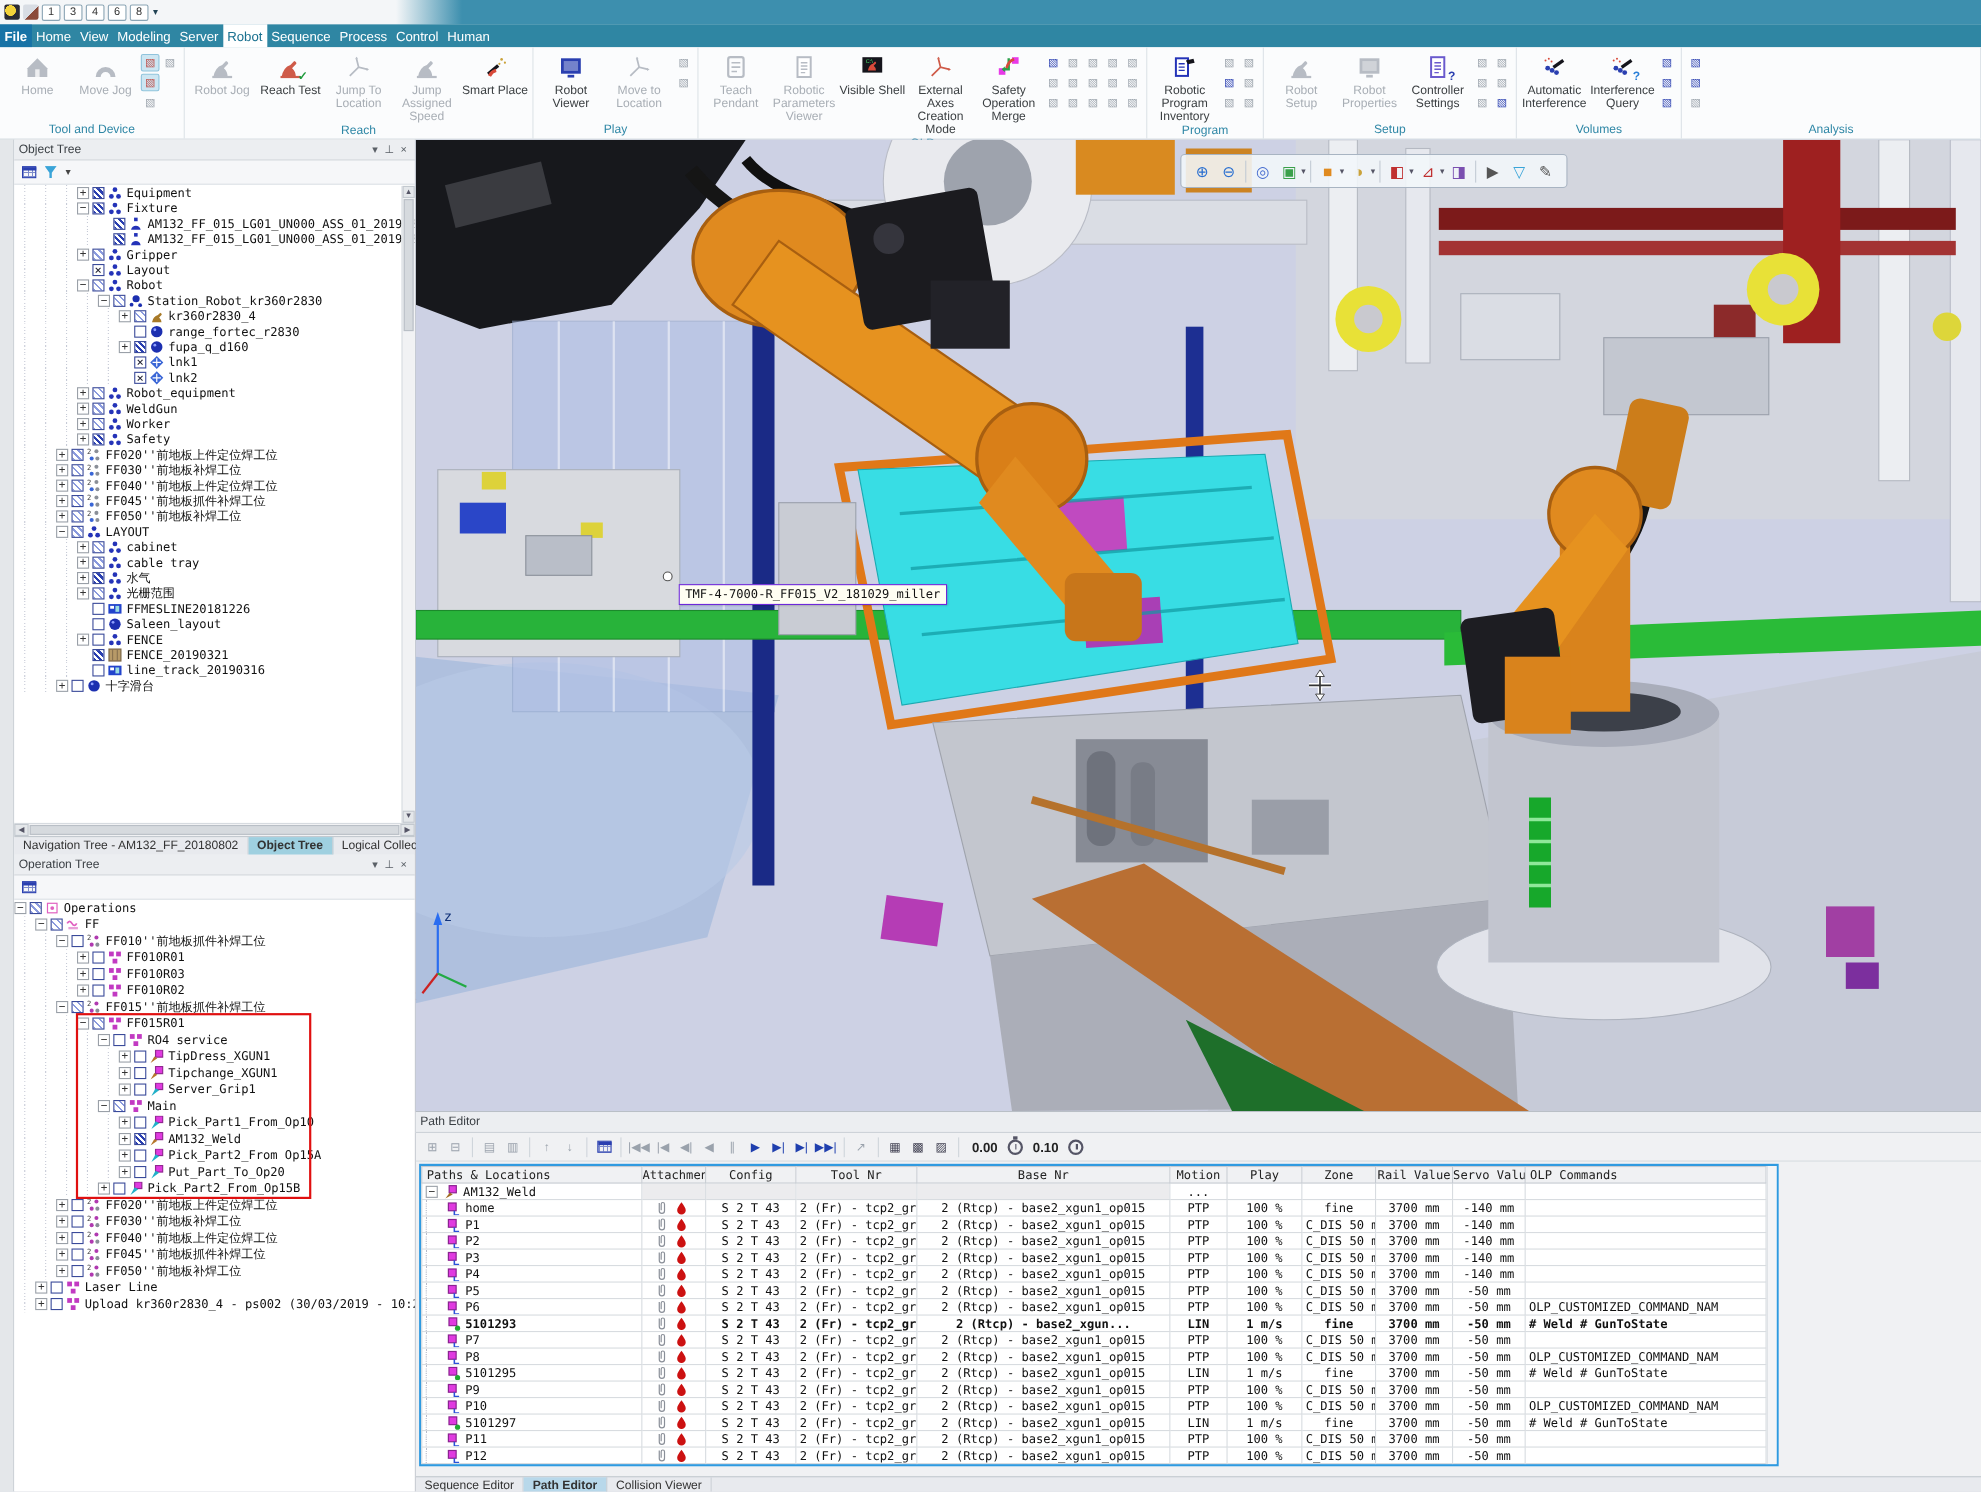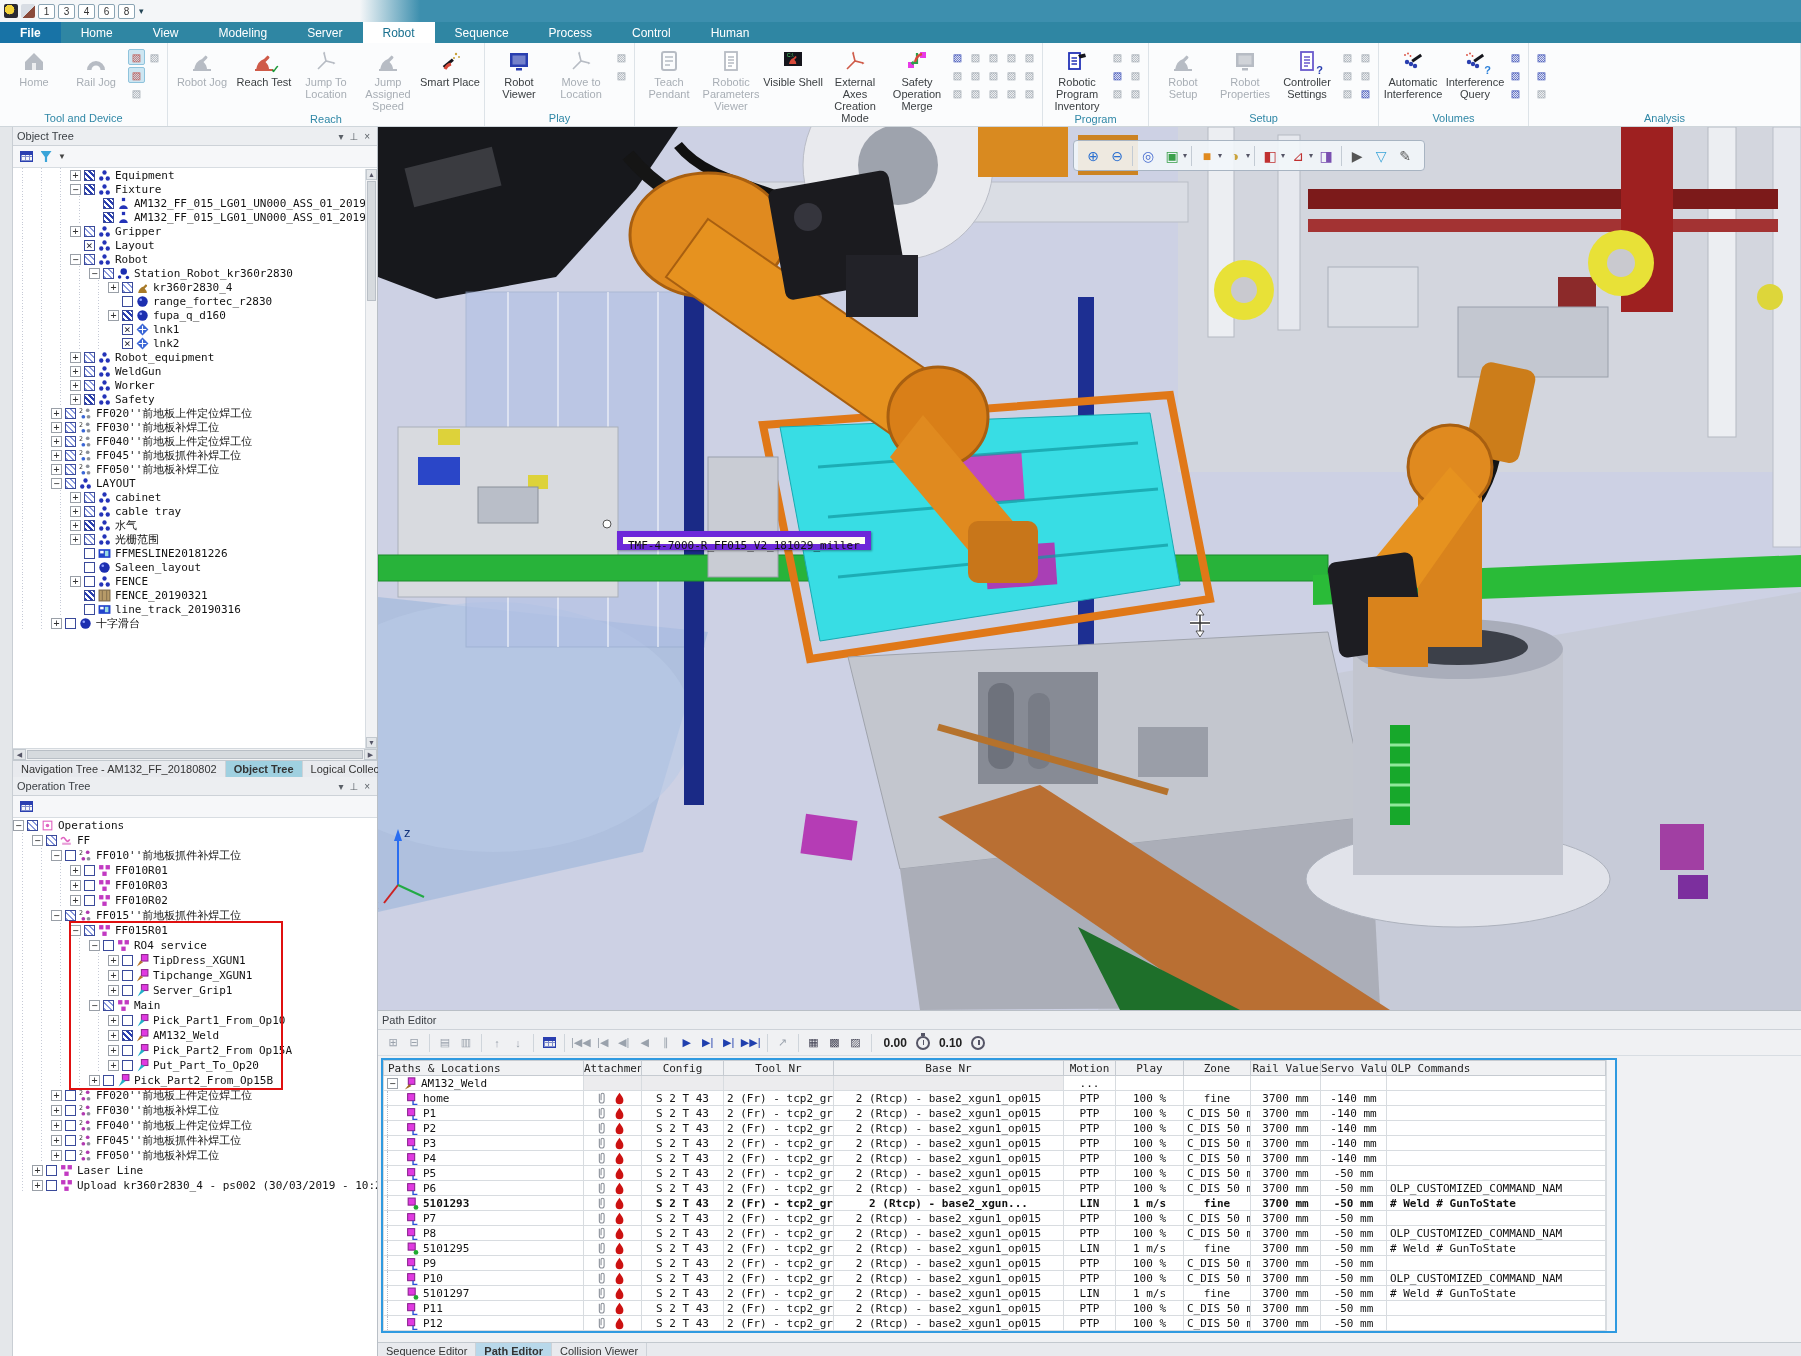--- a/index.html
+++ b/index.html
@@ -10,21 +10,21 @@
   
   #titlebar { height:22px; display:flex; align-items:center; background:linear-gradient(to right,#f4f6f8 0,#f4f6f8 360px,#3d8fae 420px,#3d8fae 100%); position:relative; flex:0 0 auto; }
   #qa { display:flex; align-items:center; gap:3px; padding-left:4px; }
   .qab { width:17px; height:15px; background:#fff; border:1px solid #8aa4b4; border-radius:2px; font-size:10px; text-align:center; line-height:13px; color:#333; }
   .qicon { width:14px; height:14px; border-radius:2px; }
   #title { position:absolute; left:0; right:0; text-align:center; font-size:12px; color:#0d2531; pointer-events:none; }
   .qcaret { color:#245; font-size:9px; }
 
   
   #rtabs { height:21px; background:#2f86a3; display:flex; align-items:stretch; flex:0 0 auto; }
-  .rtab { padding:0 20px; color:#fff; font-size:12px; display:flex; align-items:center; cursor:default; }
+  .rtab { padding:0 4px; color:#fff; font-size:12px; display:flex; align-items:center; cursor:default; }
   .rtab.file { background:#1873a6; font-weight:bold; }
   .rtab.active { background:#fff; color:#19708f; }
 
   
   #ribbon { height:84px; background:#fbfcfd; border-bottom:1px solid #cfd6db; display:flex; flex:0 0 auto; }
   #rgroups { display:flex; width:100%; }
   .rgroup { display:flex; flex-direction:column; border-right:1px solid #dde3e8; padding:2px 4px 0 4px; }
   .rbody { flex:1; display:flex; align-items:flex-start; gap:2px; }
   .rgl { text-align:center; font-size:11px; color:#2f87a6; height:15px; line-height:14px; }
   .rbig { width:60px; min-width:44px; display:flex; flex-direction:column; align-items:center; padding-top:3px; cursor:pointer; }
@@ -85,21 +85,21 @@
   .ptab.active { background:#9fd0e0; font-weight:bold; }
   #bottomtabs .ptab.active { background:#b8d8ea; }
 
   
   #viewport { height:883px; position:relative; flex:0 0 auto; overflow:hidden; background:#cdd1e4; cursor:default; }
   #scene { position:absolute; inset:0; }
   #vtoolbar { position:absolute; left:695px; top:13px; height:31px; display:flex; align-items:center; gap:2px; padding:0 8px; background:rgba(243,247,250,.88); border:1px solid #a8b4c2; border-radius:4px; }
   .vt { min-width:22px; height:22px; display:flex; align-items:center; justify-content:center; font-size:14px; cursor:pointer; }
   .vsep { width:1px; height:20px; background:#c3cbd4; margin:0 2px; }
   .vcaret { font-size:8px; color:#556; margin-left:-2px; }
-  #tooltip { position:absolute; left:239px; top:404px; height:19px; line-height:17px; padding:0 5px; background:#fffef2; border:6px solid #6d28d9; box-shadow:1px 1px 2px rgba(0,0,0,.35); font-size:11px; font-family:"DejaVu Sans Mono", monospace; color:#111; white-space:nowrap; }
+  #tooltip { position:absolute; left:239px; top:404px; height:19px; line-height:17px; padding:0 5px; background:#fffef2; border:1px solid #6d28d9; box-shadow:1px 1px 2px rgba(0,0,0,.35); font-size:11px; font-family:"DejaVu Sans Mono", monospace; color:#111; white-space:nowrap; }
 
   
   #patheditor { height:332px; display:flex; flex-direction:column; background:#f0f1f3; border-top:1px solid #b9bfc6; flex:0 0 auto; }
   #ptool { height:26px; display:flex; align-items:center; gap:3px; padding:0 6px; border-bottom:1px solid #d8dde2; flex:0 0 auto; }
   .pt { min-width:18px; height:20px; display:flex; align-items:center; justify-content:center; font-size:11px; color:#9aa2ac; cursor:pointer; }
   .pt.blue { color:#1f3fae; }
   .pt.dark { color:#445; }
   .ptsep { width:1px; height:18px; background:#cfd5db; margin:0 3px; }
   .ptval { font-size:12px; font-weight:bold; color:#222; padding:0 6px; }
   .clockico { width:14px; height:14px; border:2px solid #556; border-radius:50%; position:relative; }
@@ -315,21 +315,21 @@
                 </svg>
               </span>
               <span class="blbl">Home</span>
             </div>
             <div class="rbig dis">
               <span class="bicon">
                 <svg class="bsvg" style="width: 24px; height: 24px; color: rgb(183, 188, 196);">
                   <use href="#s-arch"></use>
                 </svg>
               </span>
-              <span class="blbl">Rail Jog</span>
+              <span class="blbl">Move Jog</span>
             </div>
             <div class="smallcol">
               <span class="sic sel">▧</span>
               <span class="sic sel">▧</span>
               <span class="sic">▧</span>
               <span class="sic">▧</span>
             </div>
           </div>
           <div class="rgl">Tool and Device</div>
         </div>

